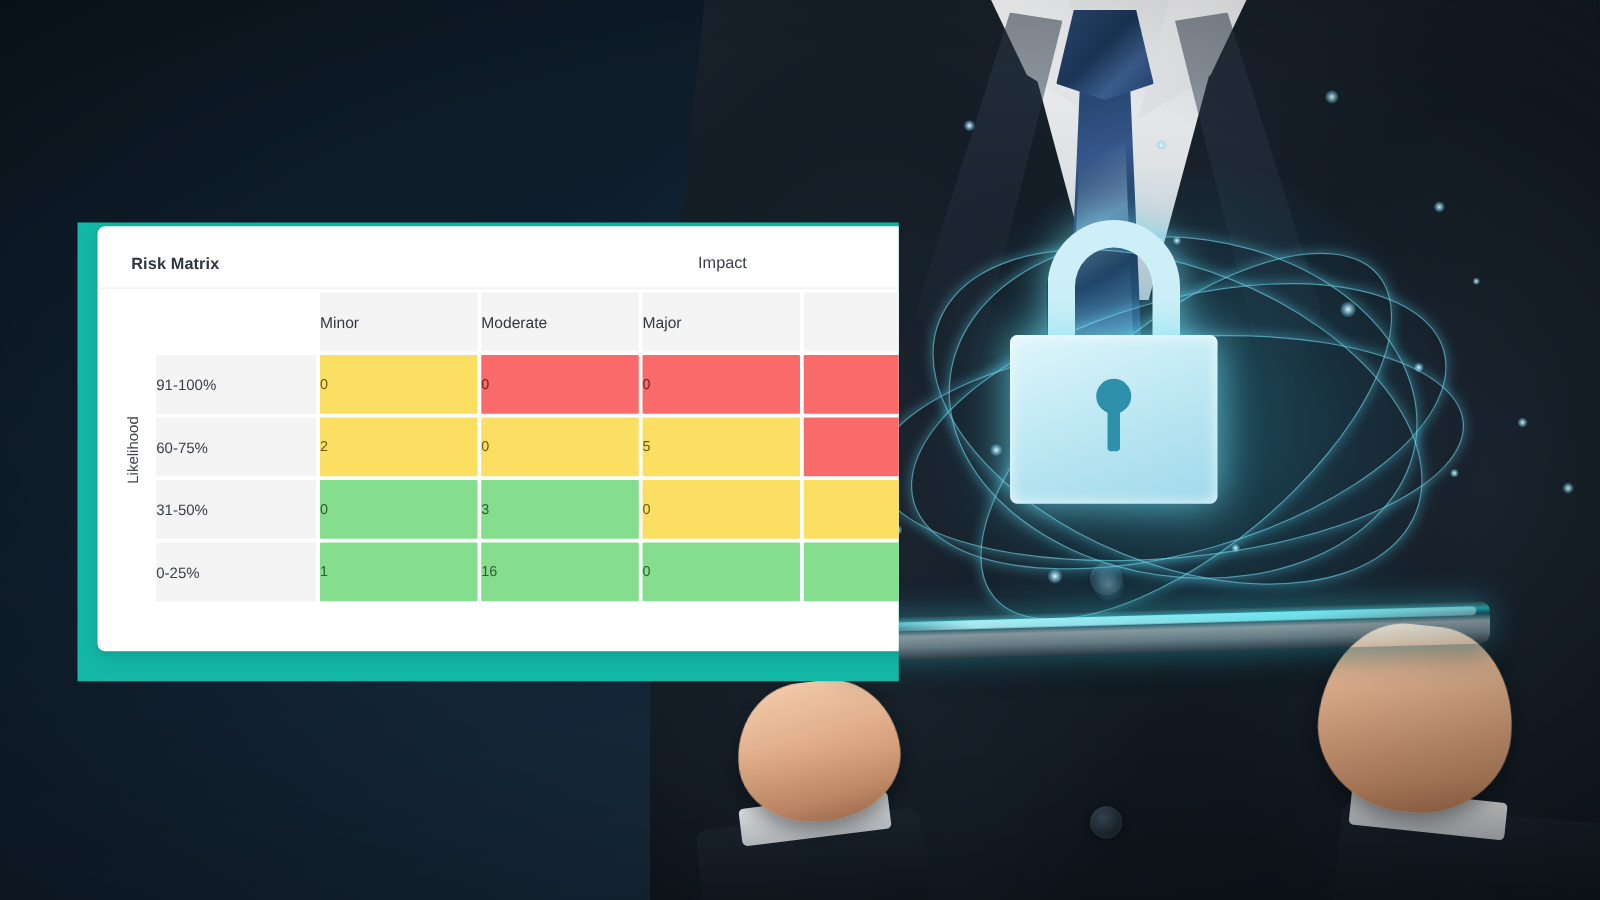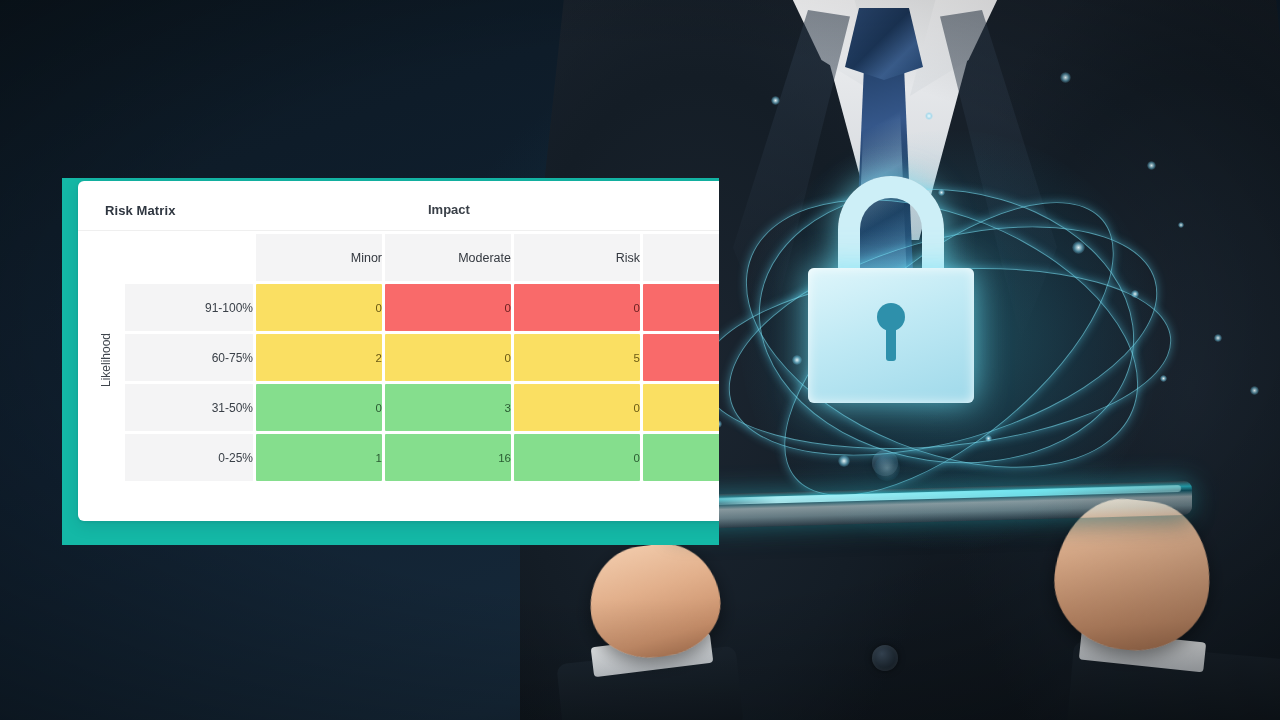--- a/index.html
+++ b/index.html
@@ -223,24 +223,23 @@
     left: 27px; top: 22px;
     font-size: 13px;
     font-weight: bold;
     color: #2f3640;
     letter-spacing: 0.1px;
   }
   .impact-label {
     position: absolute;
     left: 350px; top: 21px;
     width: 300px;
-    text-align: left;
+    text-align: center;
     font-size: 13px;
     color: #3a4048;
-    font-weight: bold;
   }
 
   .matrix {
     position: absolute;
     left: 0; top: 50px;
     right: 0; bottom: 0;
   }
 
   
   .axis-likelihood {
@@ -264,21 +263,21 @@
     border-collapse: separate;
     border-spacing: 3px;
     table-layout: fixed;
     width: 634px;
   }
   table.grid col.c0 { width: 128px; }
   table.grid col.cx { width: 126px; }
   table.grid th, table.grid td {
     height: 47px;
     padding: 0;
-    text-align: right;
+    text-align: left;
     vertical-align: middle;
     font-weight: normal;
   }
   th.colhead {
     height: 52px;
     background: #f4f4f5;
     color: #33383f;
     font-size: 12.5px;
   }
   th.corner { background: transparent; }
@@ -374,21 +373,21 @@
               <col class="cx">
               <col class="cx">
               <col class="cx">
               <col class="cx">
           </colgroup>
           <thead>
             <tr>
               <th class="corner"></th>
               <th class="colhead">Minor</th>
               <th class="colhead">Moderate</th>
-              <th class="colhead">Risk</th>
+              <th class="colhead">Major</th>
               <th class="colhead"></th>
             </tr>
           </thead>
           <tbody>
             <tr>
               <td class="rowhead">91-100%</td>
               <td class="cell yellow">0</td>
               <td class="cell red">0</td>
               <td class="cell red">0</td>
               <td class="cell red"></td>

